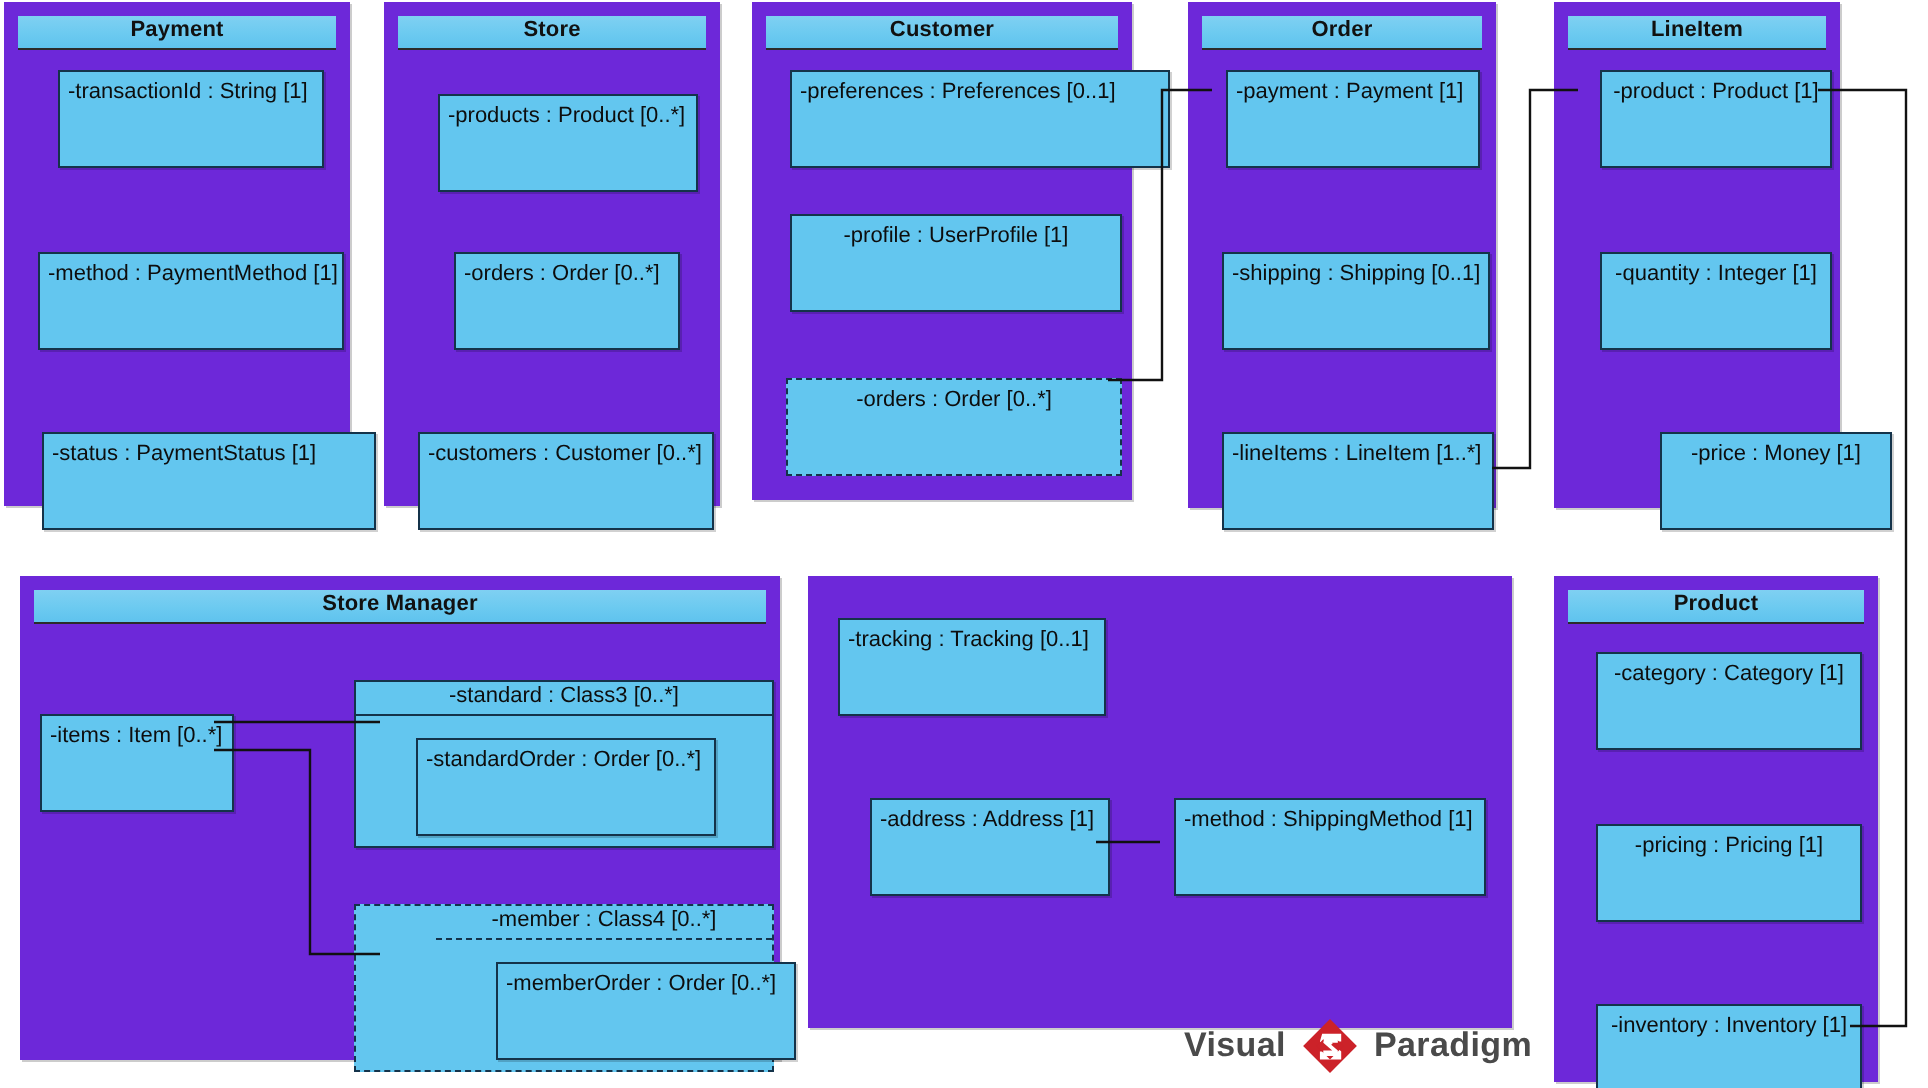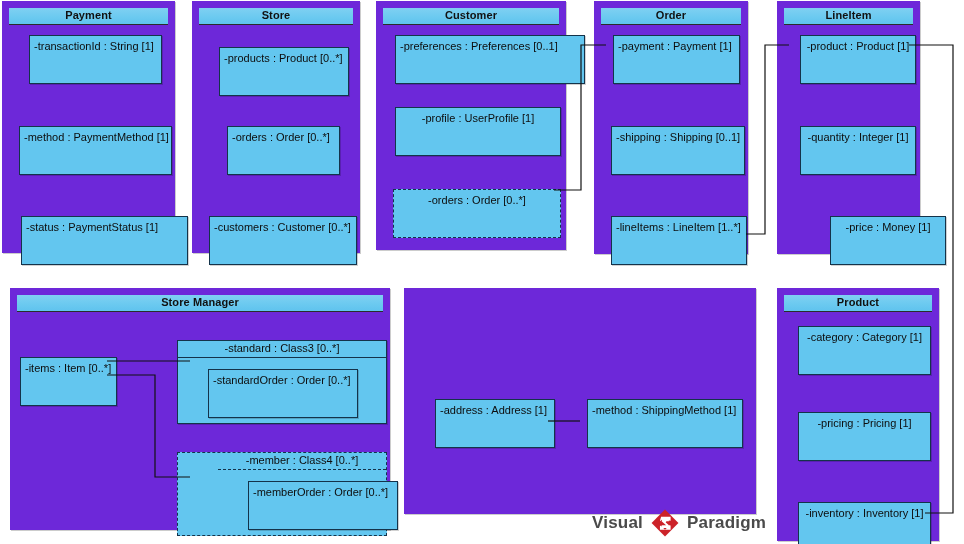--- a/index.html
+++ b/index.html
@@ -185,20 +185,21 @@
           <div class="part-box dashed" style="left: 160px; top: 140px; width: 210px; height: 84px;">
             <div class="part-title">-member : Class4 [0..*]</div>
             <div style="position: relative; width: 100%; height: calc(100% - 17px);">
               <div class="attr-box align-left" style="left: 30px; top: 11px; width: 150px; height: 49px;"><span>-memberOrder : Order [0..*]</span></div>
             </div>
           </div>
         </div>
       </div>
       <div class="uml-class" style="left: 404px; top: 288px; width: 352px; height: 226px;">
         <div class="uml-class-body">
+          <div class="attr-box align-left" style="left: 8px; top: 14px; width: 134px; height: 49px;"><span>-tracking : Tracking [0..1]</span></div>
           <div class="attr-box align-left" style="left: 24px; top: 104px; width: 120px; height: 49px;"><span>-address : Address [1]</span></div>
           <div class="attr-box align-left" style="left: 176px; top: 104px; width: 156px; height: 49px;"><span>-method : ShippingMethod [1]</span></div>
         </div>
       </div>
       <div class="uml-class" style="left: 777px; top: 288px; width: 162px; height: 253px;">
         <div class="uml-class-header">Product</div>
         <div class="uml-class-body">
           <div class="attr-box align-center" style="left: 14px; top: 14px; width: 133px; height: 49px;"><span>-category : Category [1]</span></div>
           <div class="attr-box align-center" style="left: 14px; top: 100px; width: 133px; height: 49px;"><span>-pricing : Pricing [1]</span></div>
           <div class="attr-box align-center" style="left: 14px; top: 190px; width: 133px; height: 49px;"><span>-inventory : Inventory [1]</span></div>

